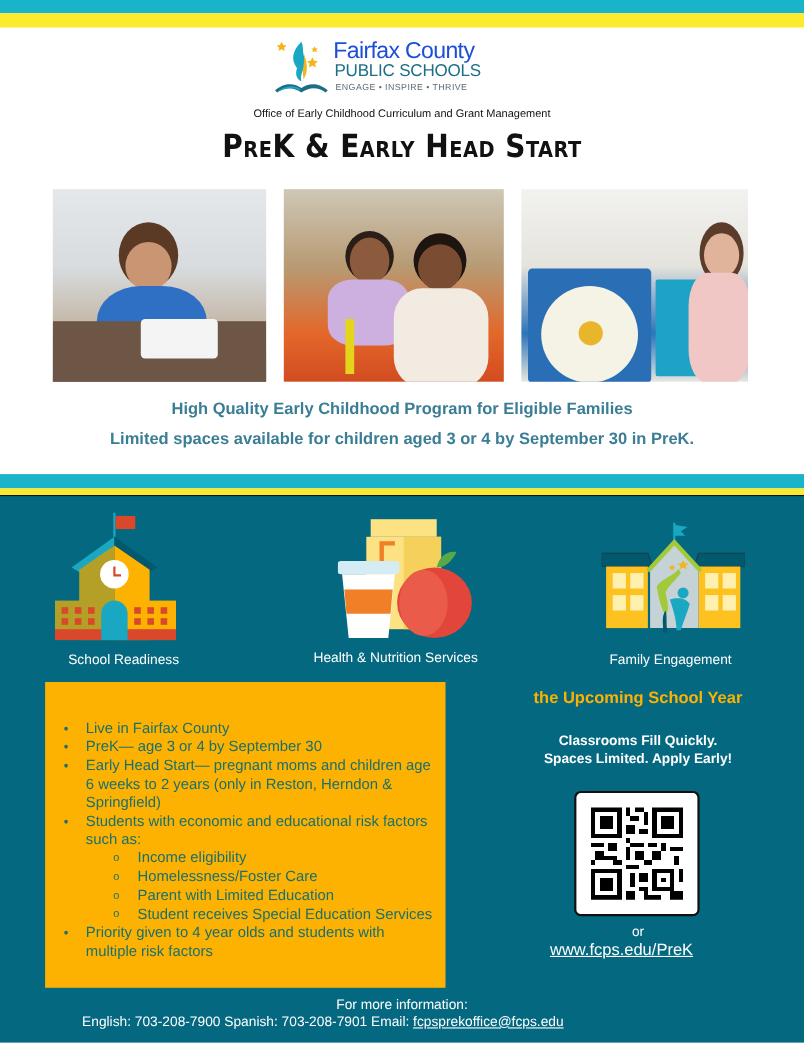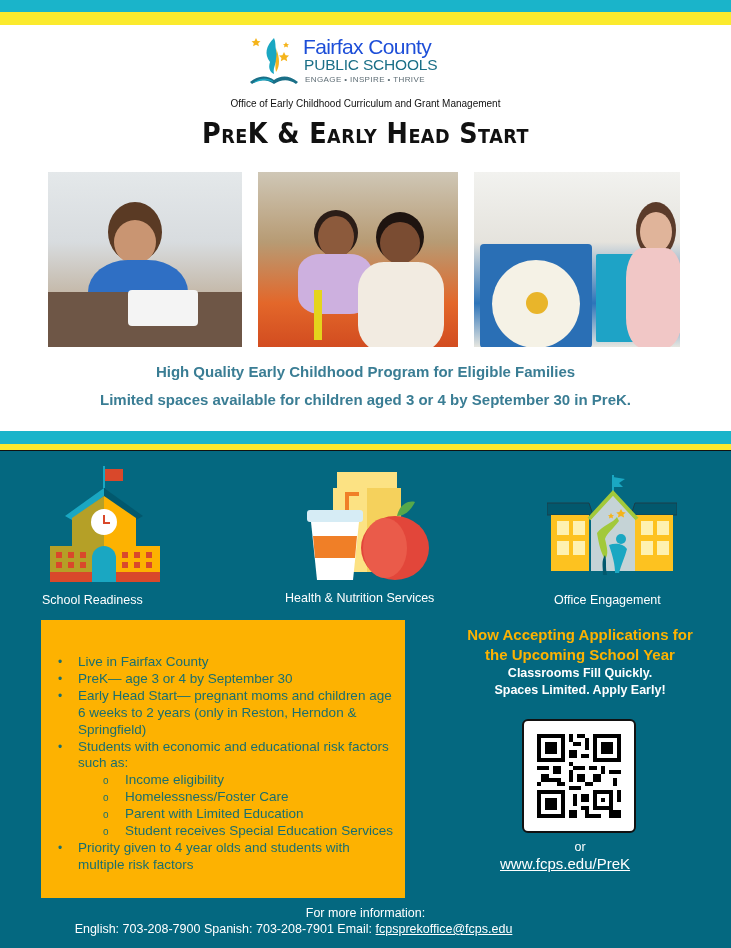--- a/index.html
+++ b/index.html
@@ -138,21 +138,21 @@
         <rect x="30" y="96" width="6" height="6"></rect>
       <rect x="72" y="86" width="6" height="6"></rect>
         <rect x="84" y="86" width="6" height="6"></rect>
         <rect x="96" y="86" width="6" height="6"></rect>
       <rect x="72" y="96" width="6" height="6"></rect>
         <rect x="84" y="96" width="6" height="6"></rect>
         <rect x="96" y="96" width="6" height="6"></rect>
     </g>
   </svg>
 </div>
-<div class="icon-label" style="left:42px;top:593px;">School Readiness</div>
+<div class="icon-label" style="left:62px;top:593px;">School Readiness</div>
 
 <div class="icon-box" style="left:307px;top:470px;">
   <svg width="122" height="110" viewBox="0 0 122 110">
     <rect x="30" y="2" width="60" height="16" fill="#fce283"></rect>
     <rect x="26" y="18" width="68" height="84" fill="#fce283"></rect>
     <rect x="60" y="18" width="34" height="84" fill="#f5d15c"></rect>
     <path d="M40 42 V24 H52" stroke="#f07f27" stroke-width="4" fill="none"></path>
     <rect x="0" y="40" width="56" height="12" rx="3" fill="#d6ecf5"></rect>
     <polygon points="4,52 52,52 46,110 10,110" fill="#ffffff"></polygon>
     <polygon points="6,66 50,66 48,88 8,88" fill="#f07f27"></polygon>
@@ -184,38 +184,37 @@
         <rect x="110" y="66" width="12" height="14"></rect>
     </g>
     <path d="M74 34 l1.6 3 3.2.4 -2.4 2 .7 3.2 -3.1-1.6 -3.1 1.6 .7-3.2 -2.4-2 3.2-.4z" fill="#f5b41b"></path>
     <path d="M64 38 l1 2 2 .2 -1.5 1.3 .5 2 -2-1 -2 1 .5-2 -1.5-1.3 2-.2z" fill="#f5b41b"></path>
     <path d="M50 58 C56 50 66 48 70 42 L72 46 C66 54 60 58 58 64 C60 72 62 80 58 84 C54 78 52 70 50 58Z" fill="#a2c93a"></path>
     <circle cx="74" cy="64" r="5" fill="#1aa7c2"></circle>
     <path d="M62 70 C68 68 76 68 80 74 C78 82 74 90 72 98 L68 98 C68 90 66 82 62 70Z" fill="#1aa7c2"></path>
     <path d="M58 80 C60 86 58 92 60 100 L56 100 C56 92 54 86 58 80Z" fill="#02586d"></path>
   </svg>
 </div>
-<div class="icon-label" style="left:554px;top:593px;">Office Engagement</div>
+<div class="icon-label" style="left:554px;top:593px;">Family Engagement</div>
 
 <div class="elig">
   <ul>
     <li><span class="bullet">•</span><span>Live in Fairfax County</span></li>
     <li><span class="bullet">•</span><span>PreK— age 3 or 4 by September 30</span></li>
     <li><span class="bullet">•</span><span>Early Head Start— pregnant moms and children age 6 weeks to 2 years (only in Reston, Herndon &amp; Springfield)</span></li>
     <li><span class="bullet">•</span><span>Students with economic and educational risk factors such as:</span></li>
     <li class="sub"><span class="bullet">o</span><span>Income eligibility</span></li>
     <li class="sub"><span class="bullet">o</span><span>Homelessness/Foster Care</span></li>
     <li class="sub"><span class="bullet">o</span><span>Parent with Limited Education</span></li>
     <li class="sub"><span class="bullet">o</span><span>Student receives Special Education Services</span></li>
     <li><span class="bullet">•</span><span>Priority given to 4 year olds and students with multiple risk factors</span></li>
   </ul>
 </div>
 
 <div class="now">
-  <div>Now Accepting Applications for</div>
   <div>the Upcoming School Year</div>
 </div>
 <div class="now2">
   <div>Classrooms Fill Quickly.</div>
   <div>Spaces Limited. Apply Early!</div>
 </div>
 
 <div class="qr">
   <svg width="84" height="84" viewBox="0 0 21 21" shape-rendering="crispEdges">
     <g fill="#000">

